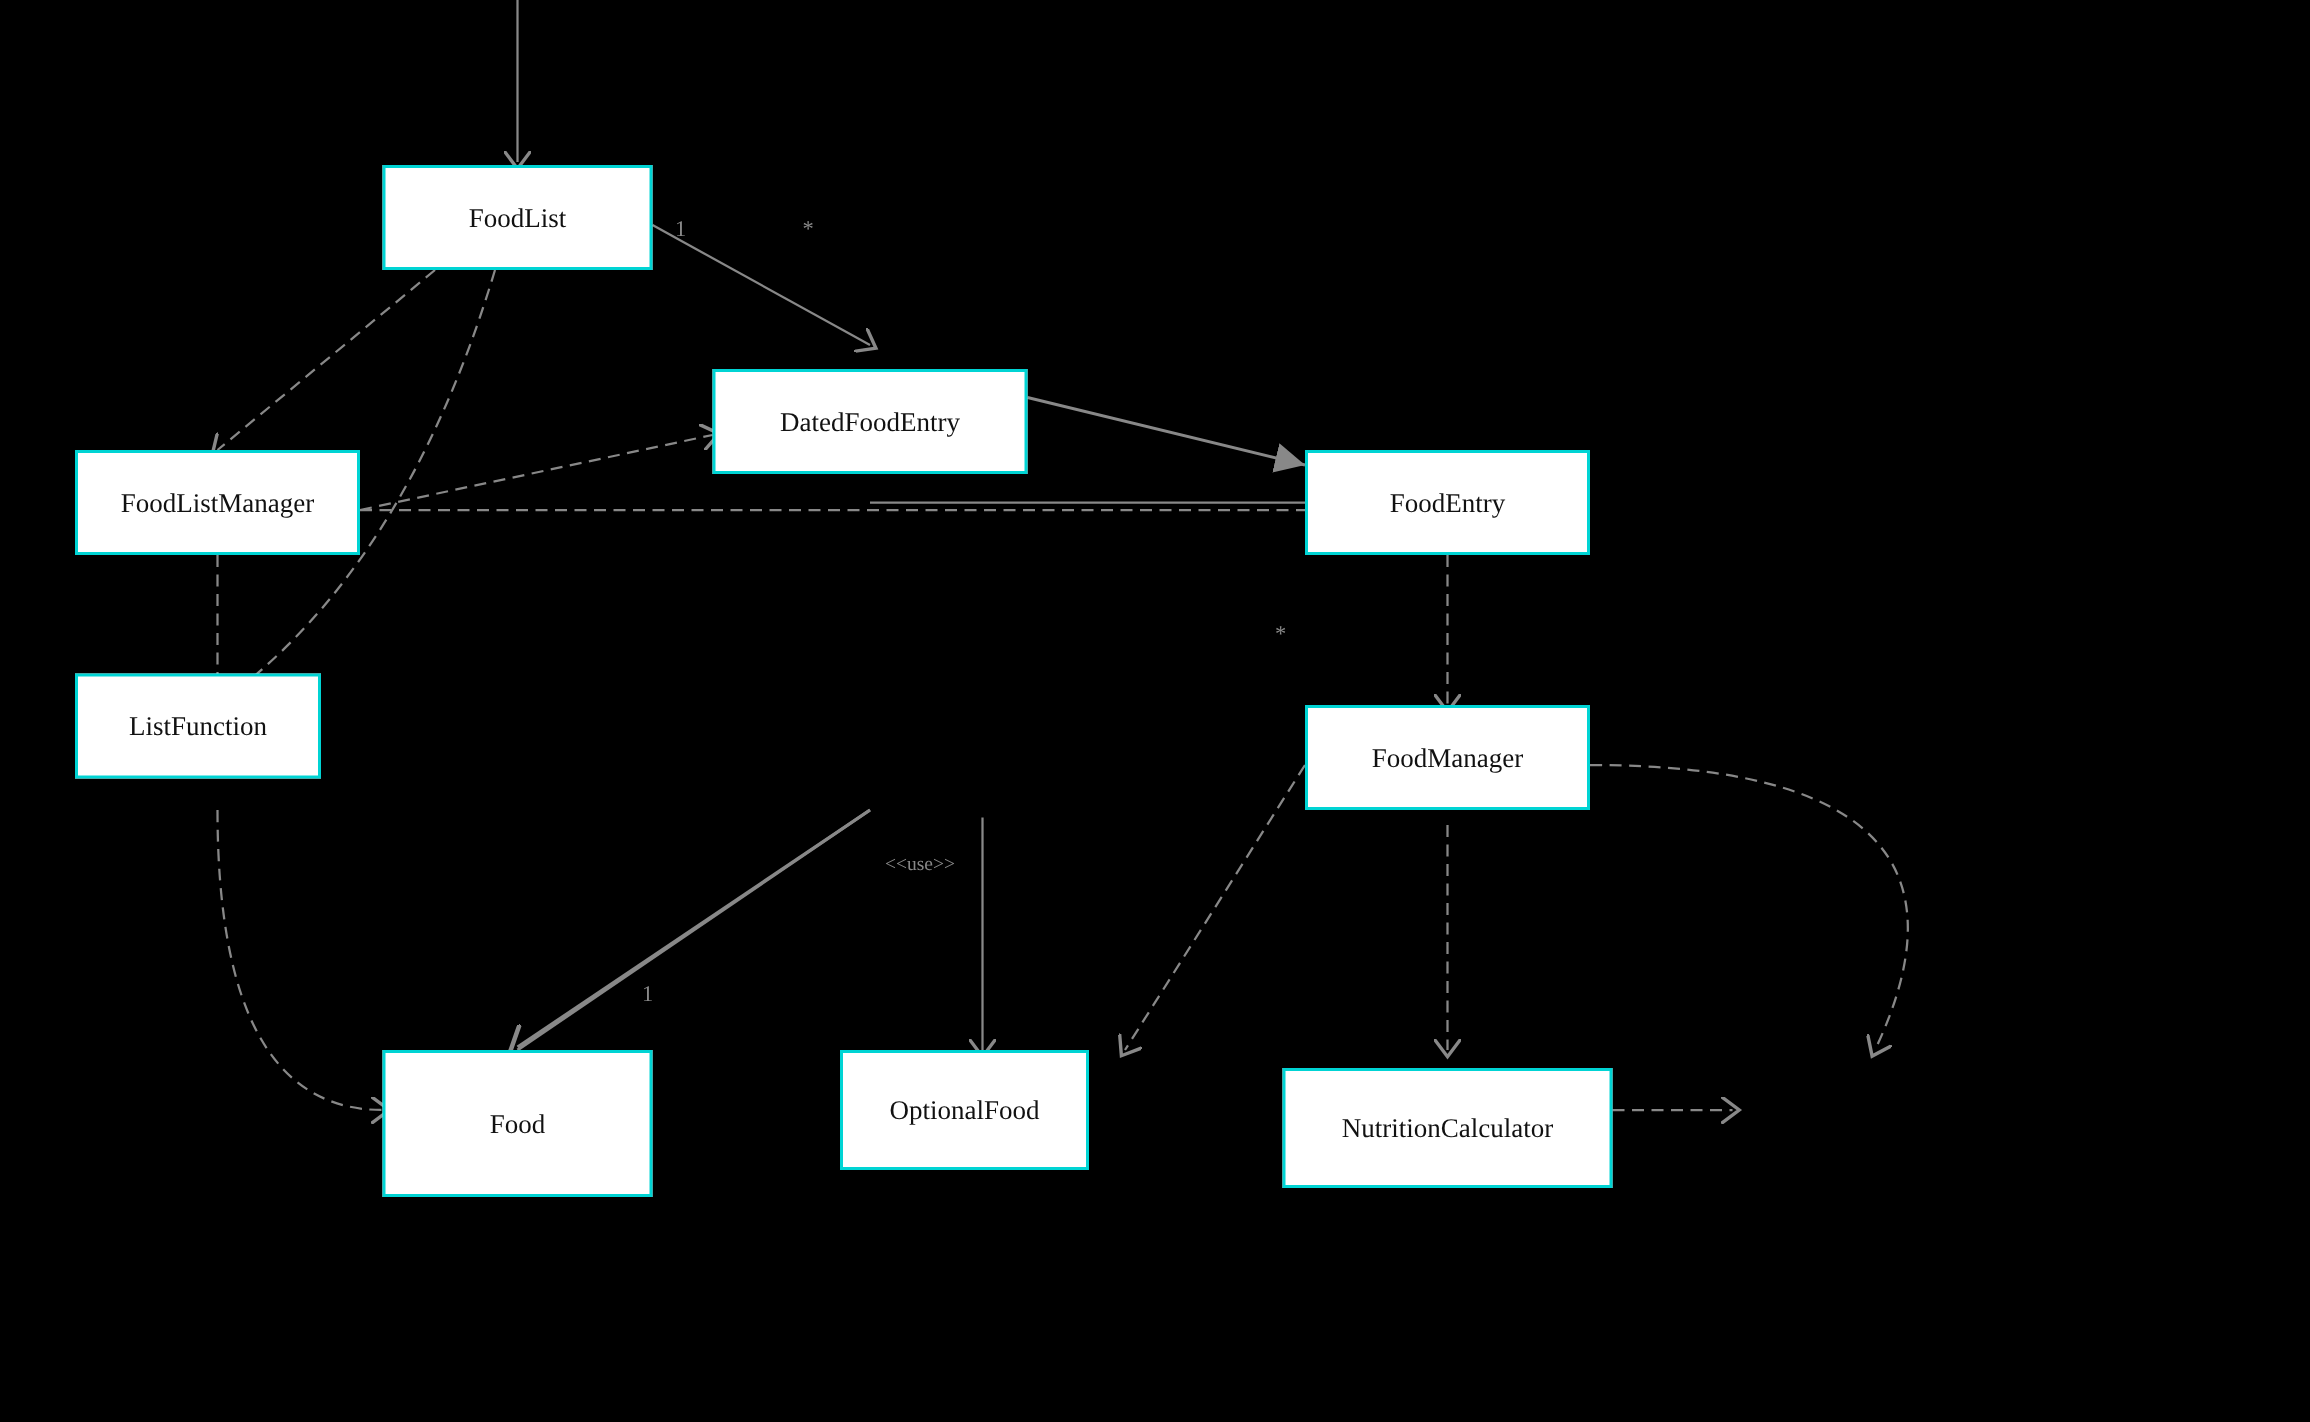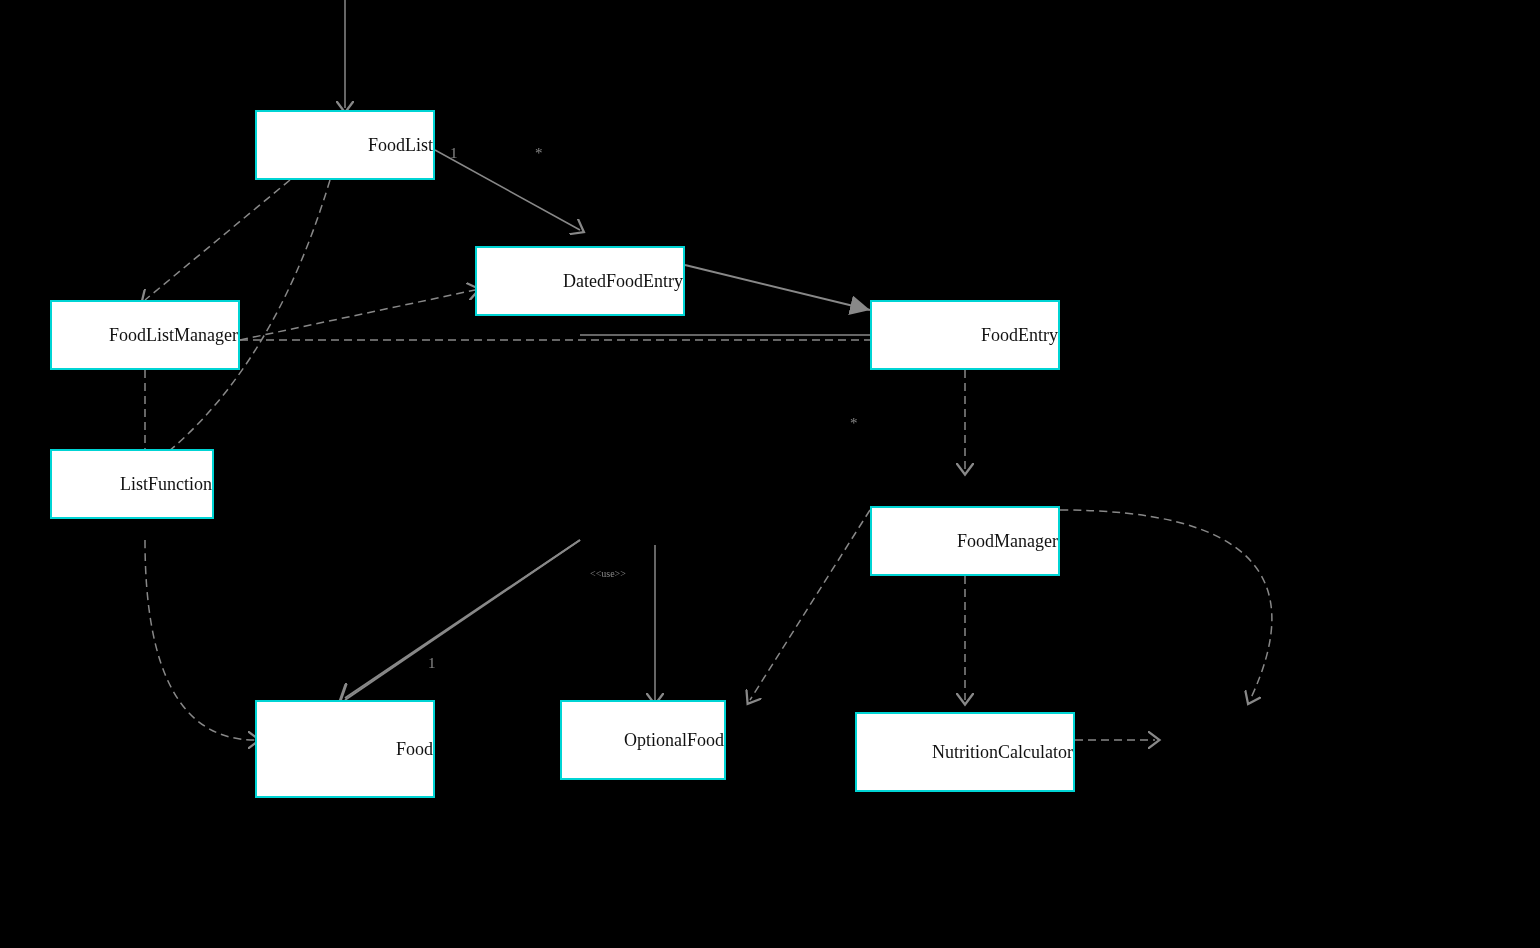--- a/index.html
+++ b/index.html
@@ -15,21 +15,21 @@
       position: relative;
       width: 1540px;
       height: 948px;
     }
     .uml-box {
       position: absolute;
       background: #fff;
       border: 2px solid #00d4d4;
       display: flex;
       align-items: center;
-      justify-content: flex-end;
+      justify-content: center;
       font-size: 18px;
       font-weight: normal;
       color: #111;
       white-space: nowrap;
     }
     svg.arrows {
       position: absolute;
       top: 0; left: 0;
       width: 1540px;
       height: 948px;
@@ -37,21 +37,21 @@
     }
     .multiplicity {
       position: absolute;
       color: #888;
       font-size: 15px;
       font-family: Georgia, serif;
     }
     .stereotype {
       position: absolute;
       color: #888;
-      font-size: 10px;
+      font-size: 13px;
       font-family: Georgia, serif;
     }
   </style>
 </head>
 <body>
 
 <div class="diagram-container">
 
   <svg class="arrows">
     <defs>
@@ -123,21 +123,21 @@
   </div>
 
   <div class="uml-box" style="left:870px; top:300px; width:190px; height:70px;">
     <span>FoodEntry</span>
   </div>
 
   <div class="uml-box" style="left:50px; top:449px; width:164px; height:70px;">
     <span>ListFunction</span>
   </div>
 
-  <div class="uml-box" style="left:870px; top:470px; width:190px; height:70px;margin-top:36px;">
+  <div class="uml-box" style="left:870px; top:470px; width:190px; height:70px;">
     <span>FoodManager</span>
   </div>
 
   <div class="uml-box" style="left:255px; top:700px; width:180px; height:98px;">
     <span>Food</span>
   </div>
 
   <div class="uml-box" style="left:560px; top:700px; width:166px; height:80px;">
     <span>OptionalFood</span>
   </div>

